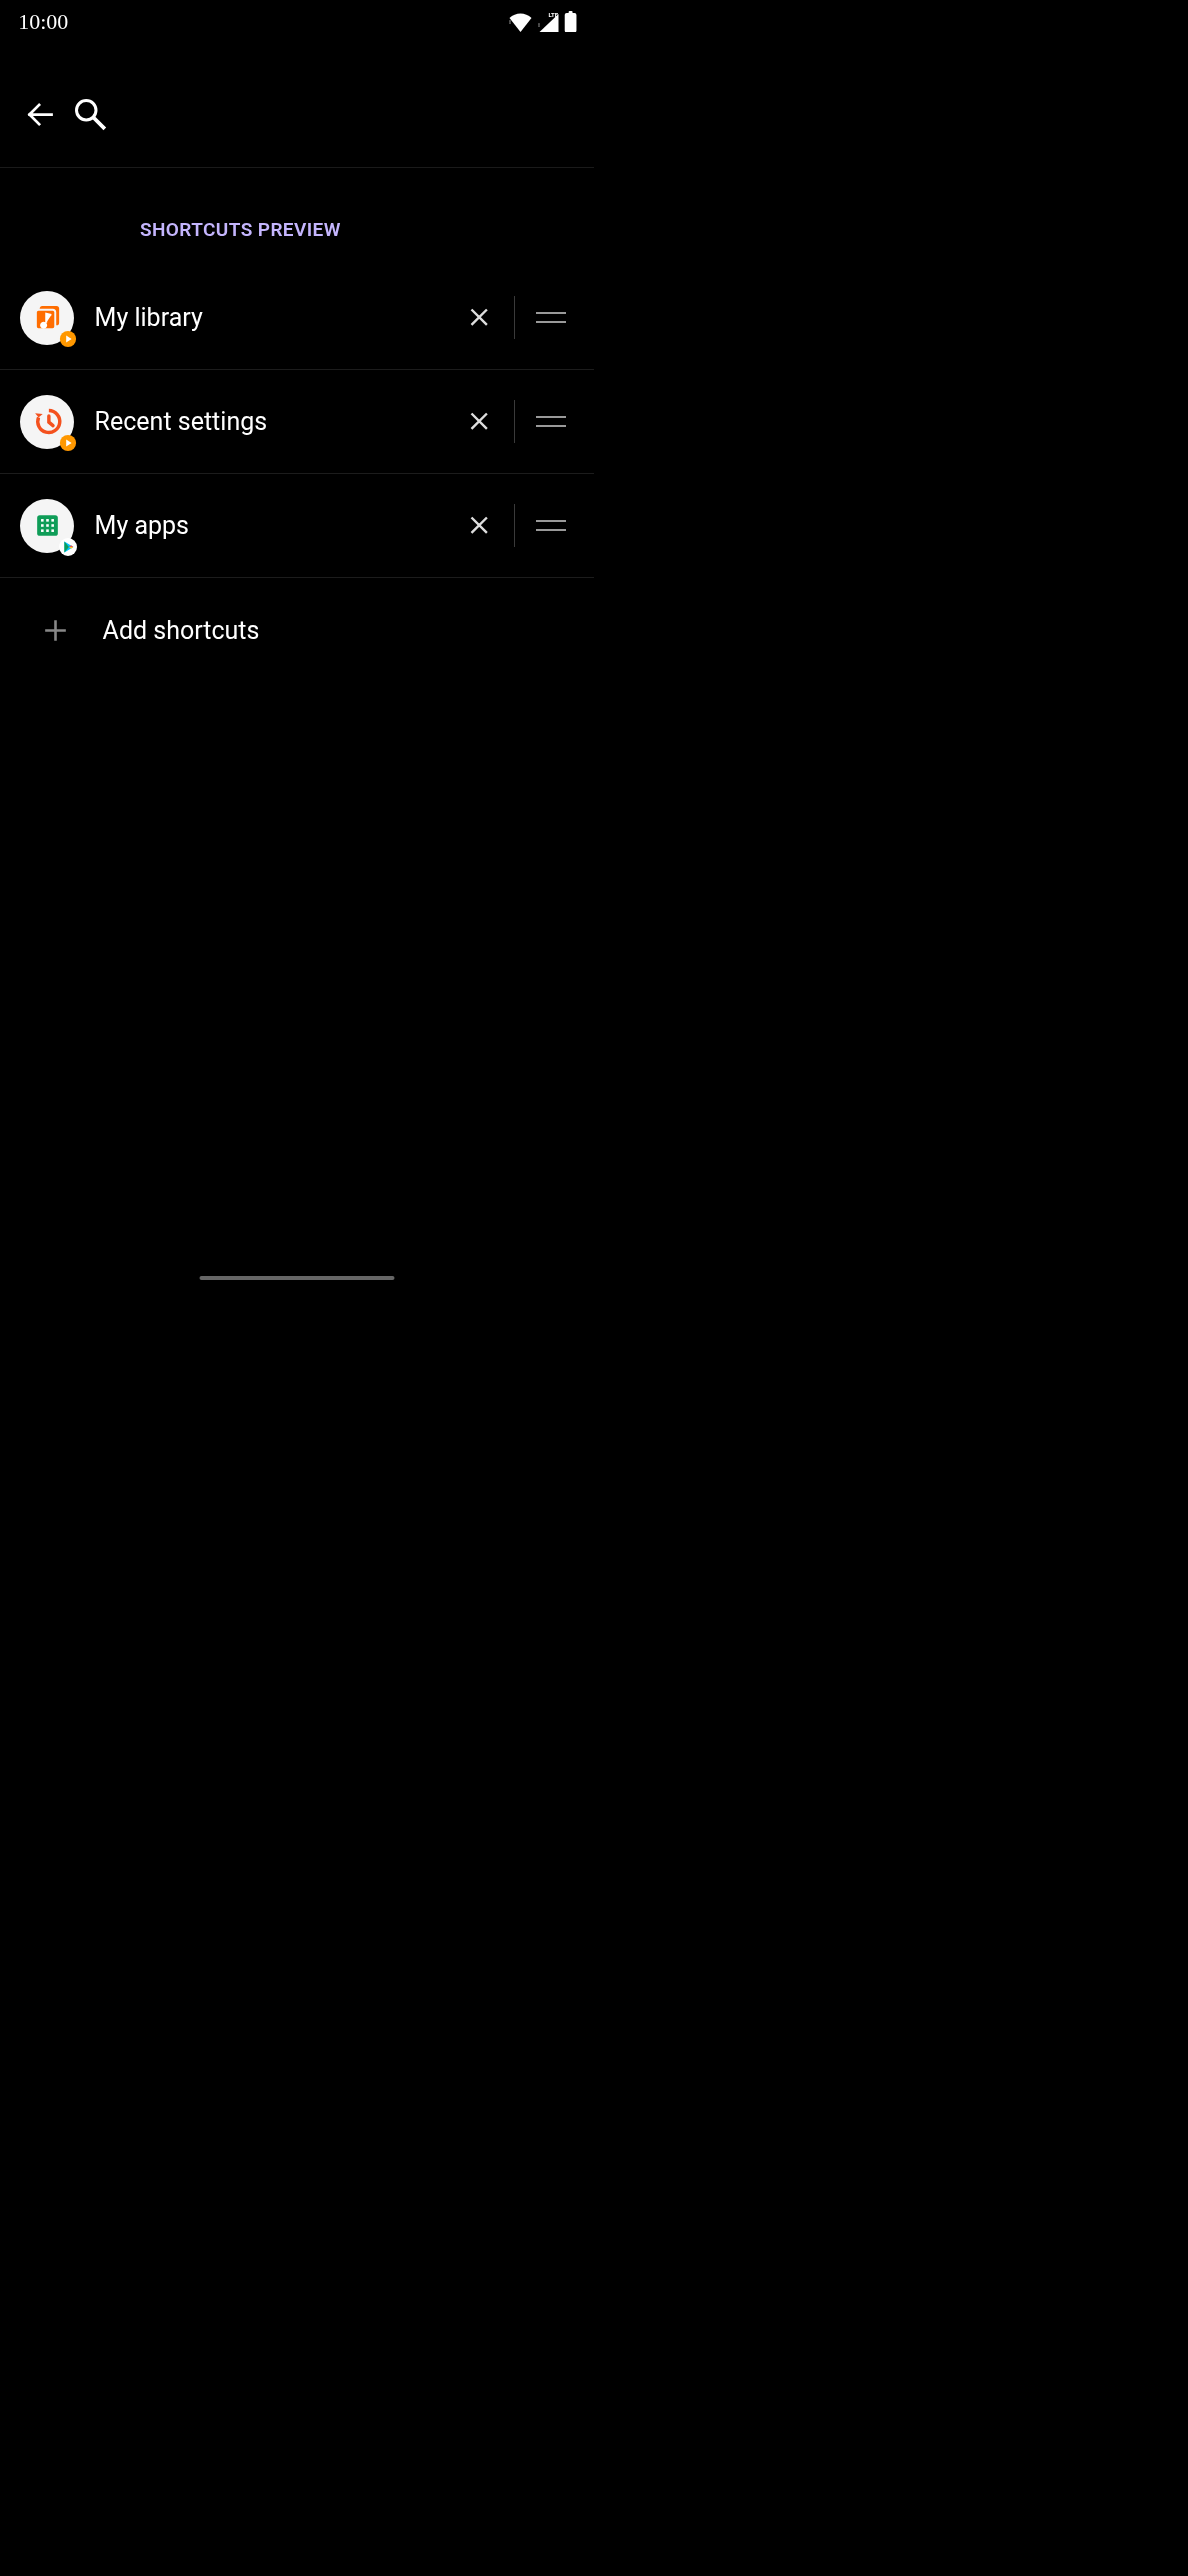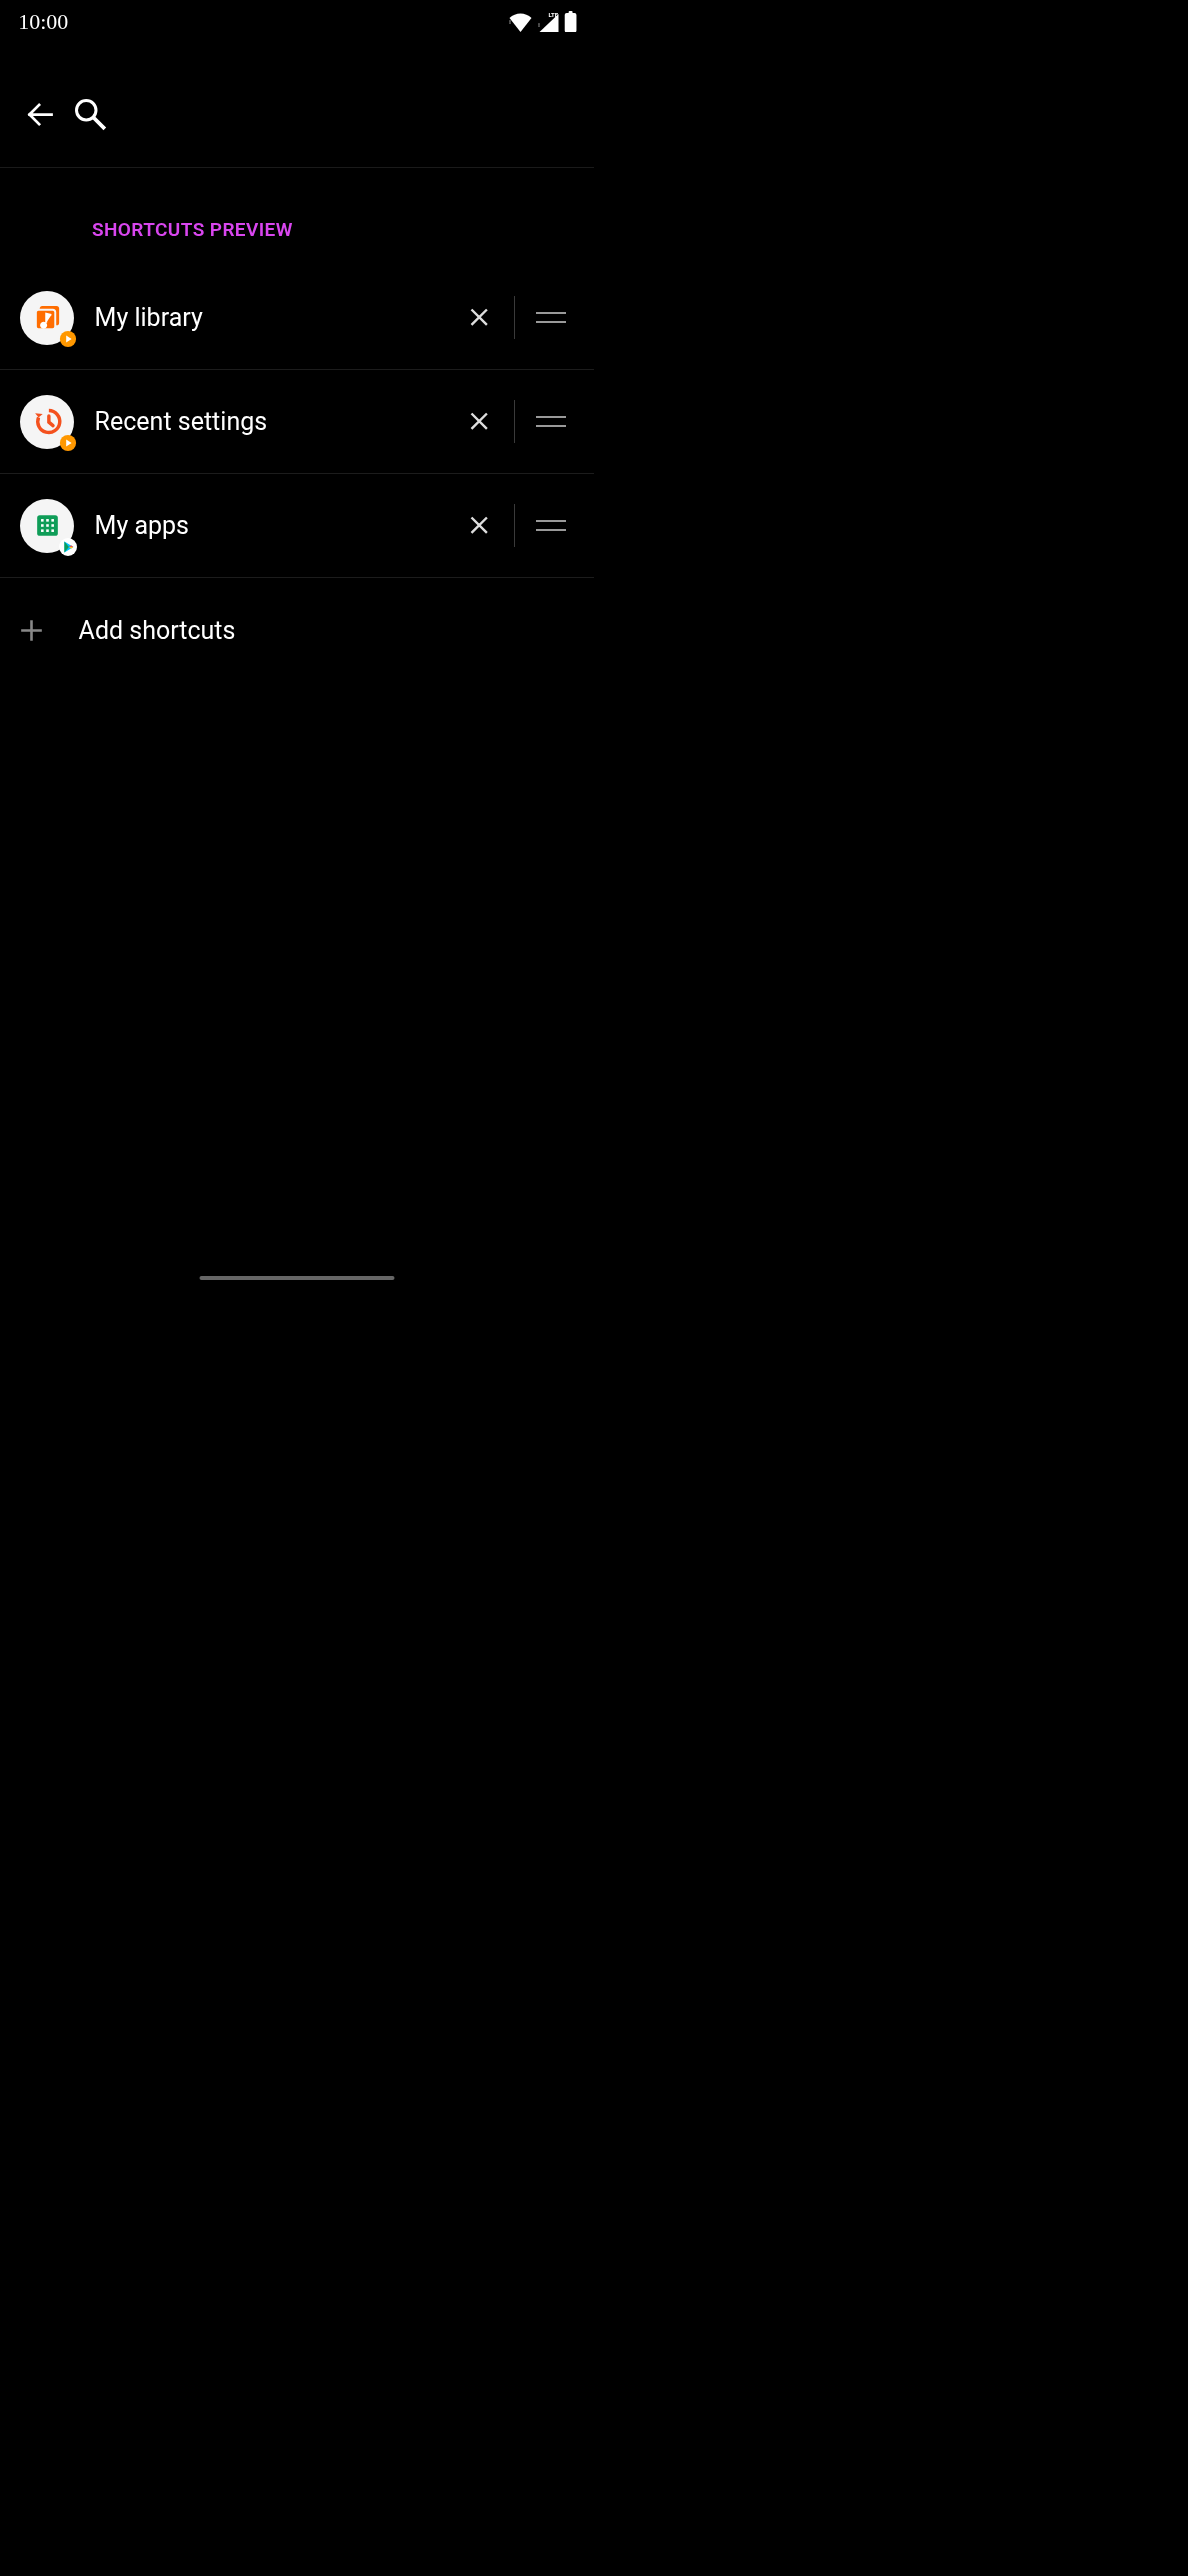--- a/index.html
+++ b/index.html
@@ -56,25 +56,26 @@
       flex: 1;
     }
     .search-button {
       width: 50px;
       height: 50px;
       display: flex;
       align-items: center;
       justify-content: center;
     }
     .section-header {
-      color: #d946ef;
+      color: #c4b5fd;
       font-size: 19px;
       font-weight: 600;
       letter-spacing: 0.4px;
       padding: 50px 0 25px 92px;
+      margin-left: 48px;
     }
     .shortcut-row {
       display: flex;
       align-items: center;
       height: 104px;
       padding: 0 20px;
       border-bottom: 0.8px solid #1c1c1c;
     }
     .shortcut-icon-wrap {
       width: 54px;
@@ -128,20 +129,21 @@
     .drag-line {
       width: 30px;
       height: 2.5px;
       background: #999;
     }
     .add-row {
       display: flex;
       align-items: center;
       height: 104px;
       padding: 0 4px;
+      margin-left: 24px;
     }
     .add-icon {
       width: 54px;
       height: 54px;
       display: flex;
       align-items: center;
       justify-content: center;
     }
     .add-label {
       font-size: 25px;

